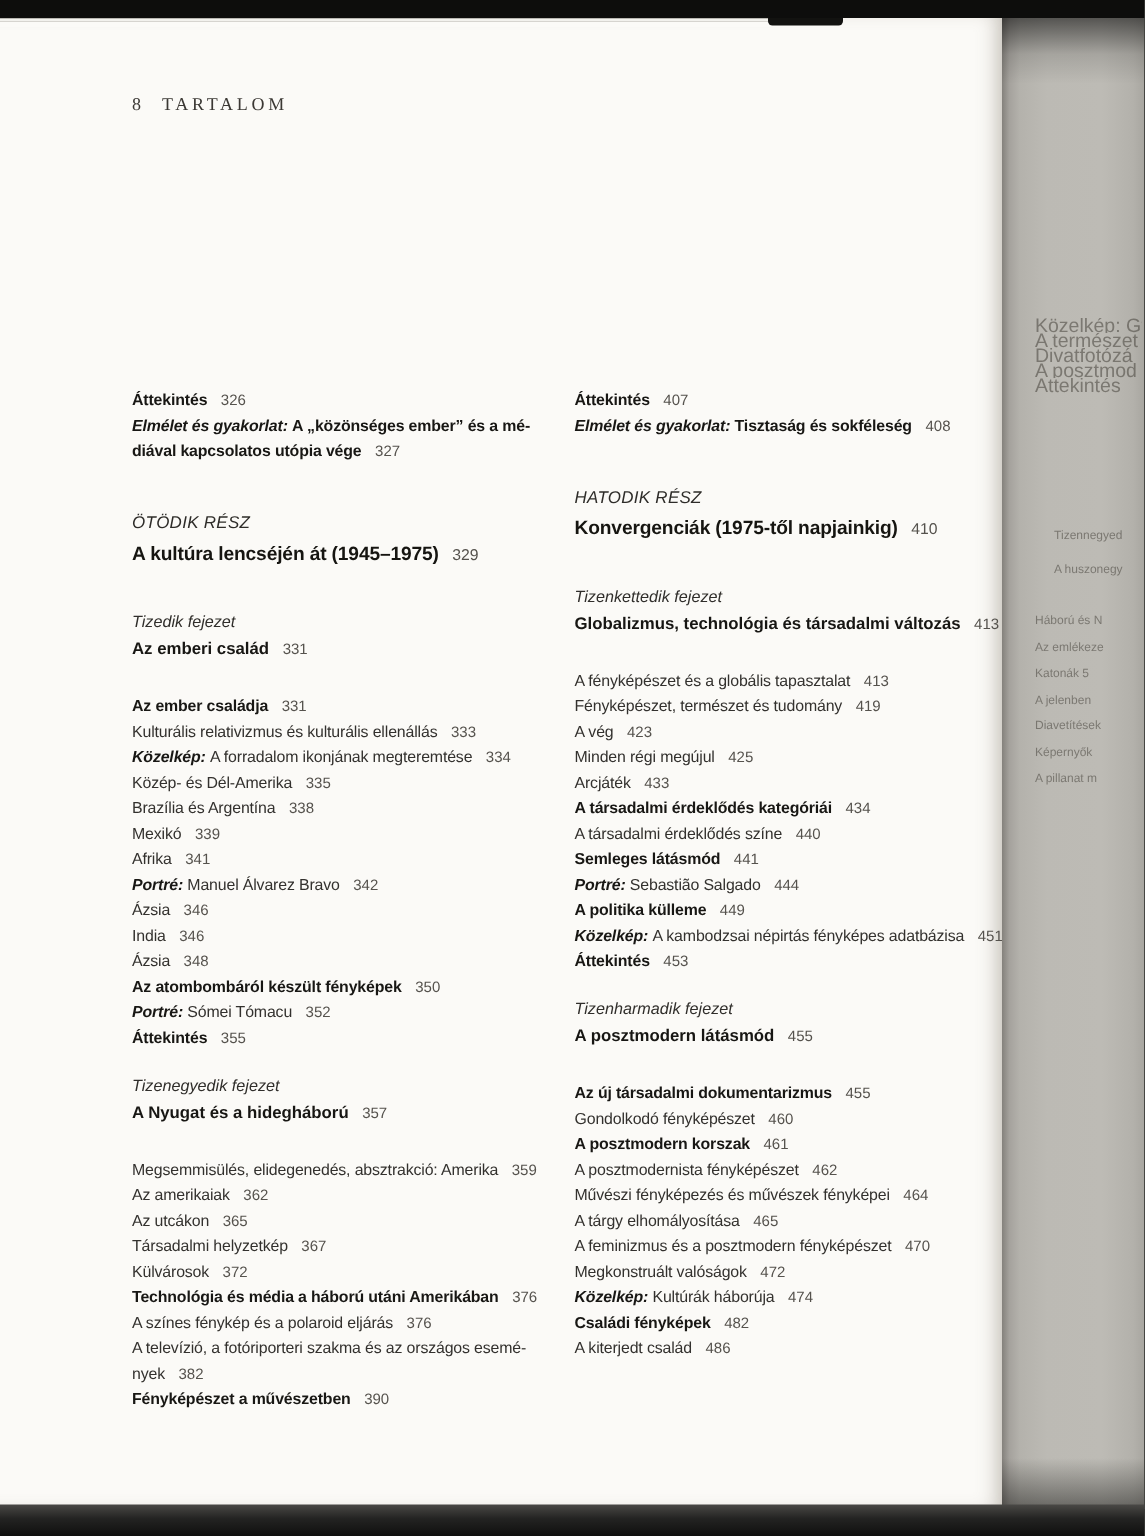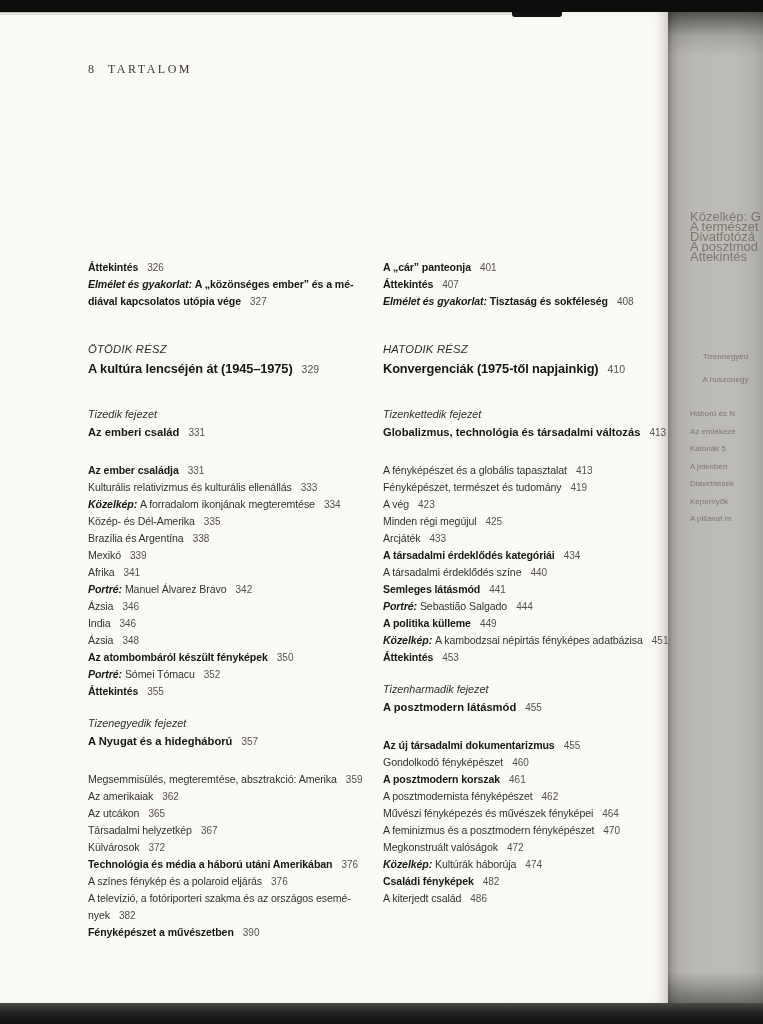--- a/index.html
+++ b/index.html
@@ -100,35 +100,34 @@
           <div class="toc-line"><span class="txt">Ázsia</span><span class="pg">348</span></div>
           <div class="toc-line bold"><span class="txt">Az atombombáról készült fényképek</span><span class="pg">350</span></div>
           <div class="toc-line"><span class="prefix">Portré: </span><span class="txt">Sómei Tómacu</span><span class="pg">352</span></div>
           <div class="toc-line bold"><span class="txt">Áttekintés</span><span class="pg">355</span></div>
         </div>
         <div class="block chapter">
           <div class="sec-label">Tizenegyedik fejezet</div>
           <div class="sec-title"><span>A Nyugat és a hidegháború</span><span class="pg">357</span></div>
         </div>
         <div class="block entries">
-          <div class="toc-line"><span class="txt">Megsemmisülés, megteremtése, absztrakció: Amerika</span><span class="pg">359</span></div>
+          <div class="toc-line"><span class="txt">Megsemmisülés, elidegenedés, absztrakció: Amerika</span><span class="pg">359</span></div>
           <div class="toc-line"><span class="txt">Az amerikaiak</span><span class="pg">362</span></div>
           <div class="toc-line"><span class="txt">Az utcákon</span><span class="pg">365</span></div>
           <div class="toc-line"><span class="txt">Társadalmi helyzetkép</span><span class="pg">367</span></div>
           <div class="toc-line"><span class="txt">Külvárosok</span><span class="pg">372</span></div>
           <div class="toc-line bold"><span class="txt">Technológia és média a háború utáni Amerikában</span><span class="pg">376</span></div>
           <div class="toc-line"><span class="txt">A színes fénykép és a polaroid eljárás</span><span class="pg">376</span></div>
           <div class="toc-line"><span class="txt">A televízió, a fotóriporteri szakma és az országos esemé-</span></div>
           <div class="toc-line"><span class="txt">nyek</span><span class="pg">382</span></div>
           <div class="toc-line bold"><span class="txt">Fényképészet a művészetben</span><span class="pg">390</span></div>
         </div>
       </div>
     <div class="col col-right">
         <div class="block entries">
-          <div class="toc-line bold"><span class="txt">A „cár” panteonja</span><span class="pg">401</span></div>
           <div class="toc-line bold"><span class="txt">Áttekintés</span><span class="pg">407</span></div>
           <div class="toc-line bold"><span class="prefix">Elmélet és gyakorlat: </span><span class="txt">Tisztaság és sokféleség</span><span class="pg">408</span></div>
         </div>
         <div class="block part">
           <div class="sec-label">HATODIK RÉSZ</div>
           <div class="sec-title"><span>Konvergenciák (1975-től napjainkig)</span><span class="pg">410</span></div>
         </div>
         <div class="block chapter">
           <div class="sec-label">Tizenkettedik fejezet</div>
           <div class="sec-title"><span>Globalizmus, technológia és társadalmi változás</span><span class="pg">413</span></div>
@@ -150,20 +149,21 @@
         <div class="block chapter">
           <div class="sec-label">Tizenharmadik fejezet</div>
           <div class="sec-title"><span>A posztmodern látásmód</span><span class="pg">455</span></div>
         </div>
         <div class="block entries">
           <div class="toc-line bold"><span class="txt">Az új társadalmi dokumentarizmus</span><span class="pg">455</span></div>
           <div class="toc-line"><span class="txt">Gondolkodó fényképészet</span><span class="pg">460</span></div>
           <div class="toc-line bold"><span class="txt">A posztmodern korszak</span><span class="pg">461</span></div>
           <div class="toc-line"><span class="txt">A posztmodernista fényképészet</span><span class="pg">462</span></div>
           <div class="toc-line"><span class="txt">Művészi fényképezés és művészek fényképei</span><span class="pg">464</span></div>
+          <div class="toc-line"><span class="txt">A tárgy elhomályosítása</span><span class="pg">465</span></div>
           <div class="toc-line"><span class="txt">A feminizmus és a posztmodern fényképészet</span><span class="pg">470</span></div>
           <div class="toc-line"><span class="txt">Megkonstruált valóságok</span><span class="pg">472</span></div>
           <div class="toc-line"><span class="prefix">Közelkép: </span><span class="txt">Kultúrák háborúja</span><span class="pg">474</span></div>
           <div class="toc-line bold"><span class="txt">Családi fényképek</span><span class="pg">482</span></div>
           <div class="toc-line"><span class="txt">A kiterjedt család</span><span class="pg">486</span></div>
         </div>
       </div>
   </div>
 
   <div class="edge-strip">

